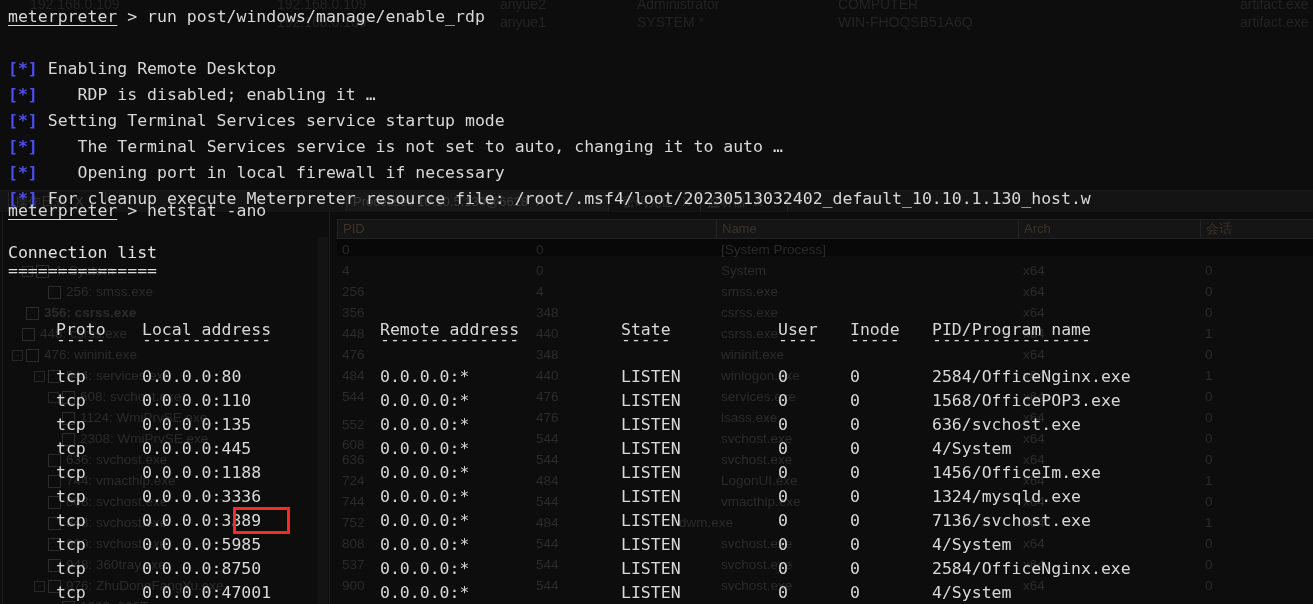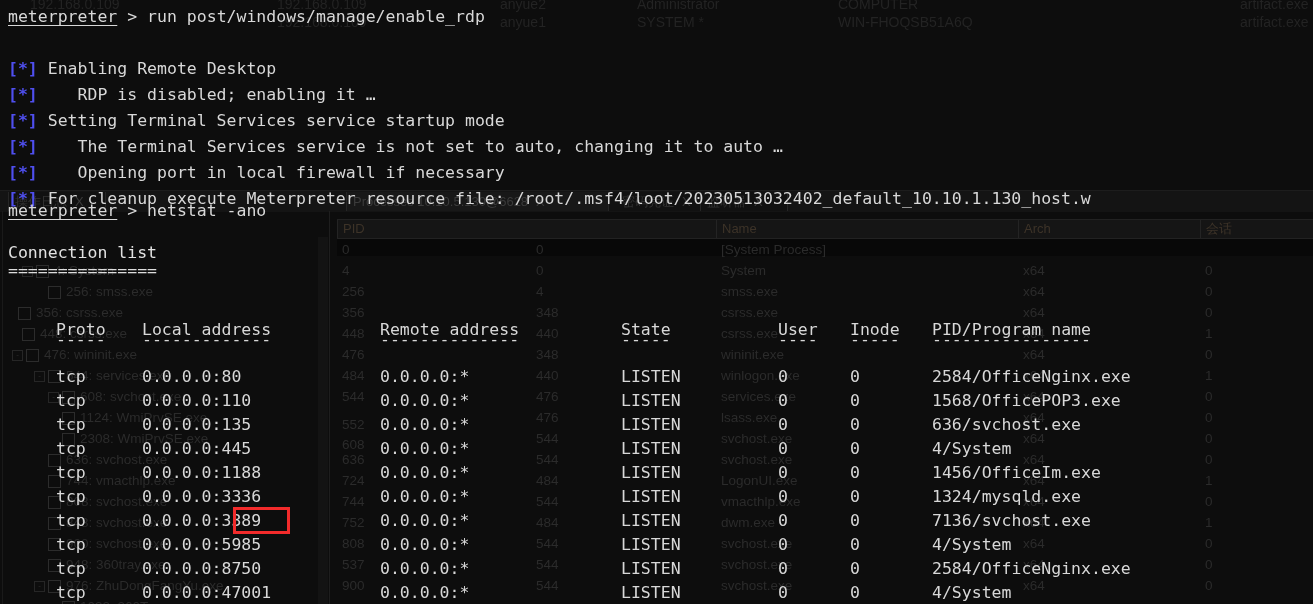--- a/index.html
+++ b/index.html
@@ -238,21 +238,21 @@
         <div class="bg-grid-row" style="left: 721px; top: 470px;">LogonUI.exe</div>
         <div class="bg-grid-row" style="left: 1023px; top: 470px;">x64</div>
         <div class="bg-grid-row" style="left: 1205px; top: 470px;">1</div>
         <div class="bg-grid-row" style="left: 342px; top: 491px;">744</div>
         <div class="bg-grid-row" style="left: 536px; top: 491px;">544</div>
         <div class="bg-grid-row" style="left: 721px; top: 491px;">vmacthlp.exe</div>
         <div class="bg-grid-row" style="left: 1023px; top: 491px;">x64</div>
         <div class="bg-grid-row" style="left: 1205px; top: 491px;">0</div>
         <div class="bg-grid-row" style="left: 342px; top: 512px;">752</div>
         <div class="bg-grid-row" style="left: 536px; top: 512px;">484</div>
-        <div class="bg-grid-row" style="left: 721px; top: 512px;">dwm.exe</div>
+        <div class="bg-grid-row" style="left: 679px; top: 512px;">dwm.exe</div>
         <div class="bg-grid-row" style="left: 1023px; top: 512px;">x64</div>
         <div class="bg-grid-row" style="left: 1205px; top: 512px;">1</div>
         <div class="bg-grid-row" style="left: 342px; top: 533px;">808</div>
         <div class="bg-grid-row" style="left: 536px; top: 533px;">544</div>
         <div class="bg-grid-row" style="left: 721px; top: 533px;">svchost.exe</div>
         <div class="bg-grid-row" style="left: 1023px; top: 533px;">x64</div>
         <div class="bg-grid-row" style="left: 1205px; top: 533px;">0</div>
         <div class="bg-grid-row" style="left: 342px; top: 554px;">537</div>
         <div class="bg-grid-row" style="left: 536px; top: 554px;">544</div>
         <div class="bg-grid-row" style="left: 721px; top: 554px;">svchost.exe</div>
@@ -260,21 +260,21 @@
         <div class="bg-grid-row" style="left: 1205px; top: 554px;">0</div>
         <div class="bg-grid-row" style="left: 342px; top: 575px;">900</div>
         <div class="bg-grid-row" style="left: 536px; top: 575px;">544</div>
         <div class="bg-grid-row" style="left: 721px; top: 575px;">svchost.exe</div>
         <div class="bg-grid-row" style="left: 1023px; top: 575px;">x64</div>
         <div class="bg-grid-row" style="left: 1205px; top: 575px;">0</div>
       </div>
     <div id="bg-tree">
         <div class="bg-tree-row" style="top: 260px; padding-left: 22px;"><span class="tgl">-</span><span class="chk"></span><span>4: System</span></div>
         <div class="bg-tree-row" style="top: 281px; padding-left: 48px;"><span class="chk"></span><span>256: smss.exe</span></div>
-        <div class="bg-tree-row" style="top: 302px; padding-left: 18px;"><span class="chk"></span><span>356: csrss.exe</span></div>
+        <div class="bg-tree-row" style="top: 302px; padding-left: 26px; font-weight: bold;"><span class="chk"></span><span>356: csrss.exe</span></div>
         <div class="bg-tree-row" style="top: 323px; padding-left: 22px;"><span class="chk"></span><span>448: csrss.exe</span></div>
         <div class="bg-tree-row" style="top: 344px; padding-left: 12px;"><span class="tgl">-</span><span class="chk"></span><span>476: wininit.exe</span></div>
         <div class="bg-tree-row" style="top: 365px; padding-left: 34px;"><span class="tgl">-</span><span class="chk"></span><span>544: services.exe</span></div>
         <div class="bg-tree-row" style="top: 386px; padding-left: 48px;"><span class="tgl">-</span><span class="chk"></span><span>608: svchost.exe</span></div>
         <div class="bg-tree-row" style="top: 407px; padding-left: 62px;"><span class="chk"></span><span>1124: WmiPrvSE.exe</span></div>
         <div class="bg-tree-row" style="top: 428px; padding-left: 62px;"><span class="chk"></span><span>2308: WmiPrvSE.exe</span></div>
         <div class="bg-tree-row" style="top: 449px; padding-left: 48px;"><span class="chk"></span><span>636: svchost.exe</span></div>
         <div class="bg-tree-row" style="top: 470px; padding-left: 48px;"><span class="chk"></span><span>744: vmacthlp.exe</span></div>
         <div class="bg-tree-row" style="top: 491px; padding-left: 48px;"><span class="chk"></span><span>808: svchost.exe</span></div>
         <div class="bg-tree-row" style="top: 512px; padding-left: 48px;"><span class="chk"></span><span>848: svchost.exe</span></div>

